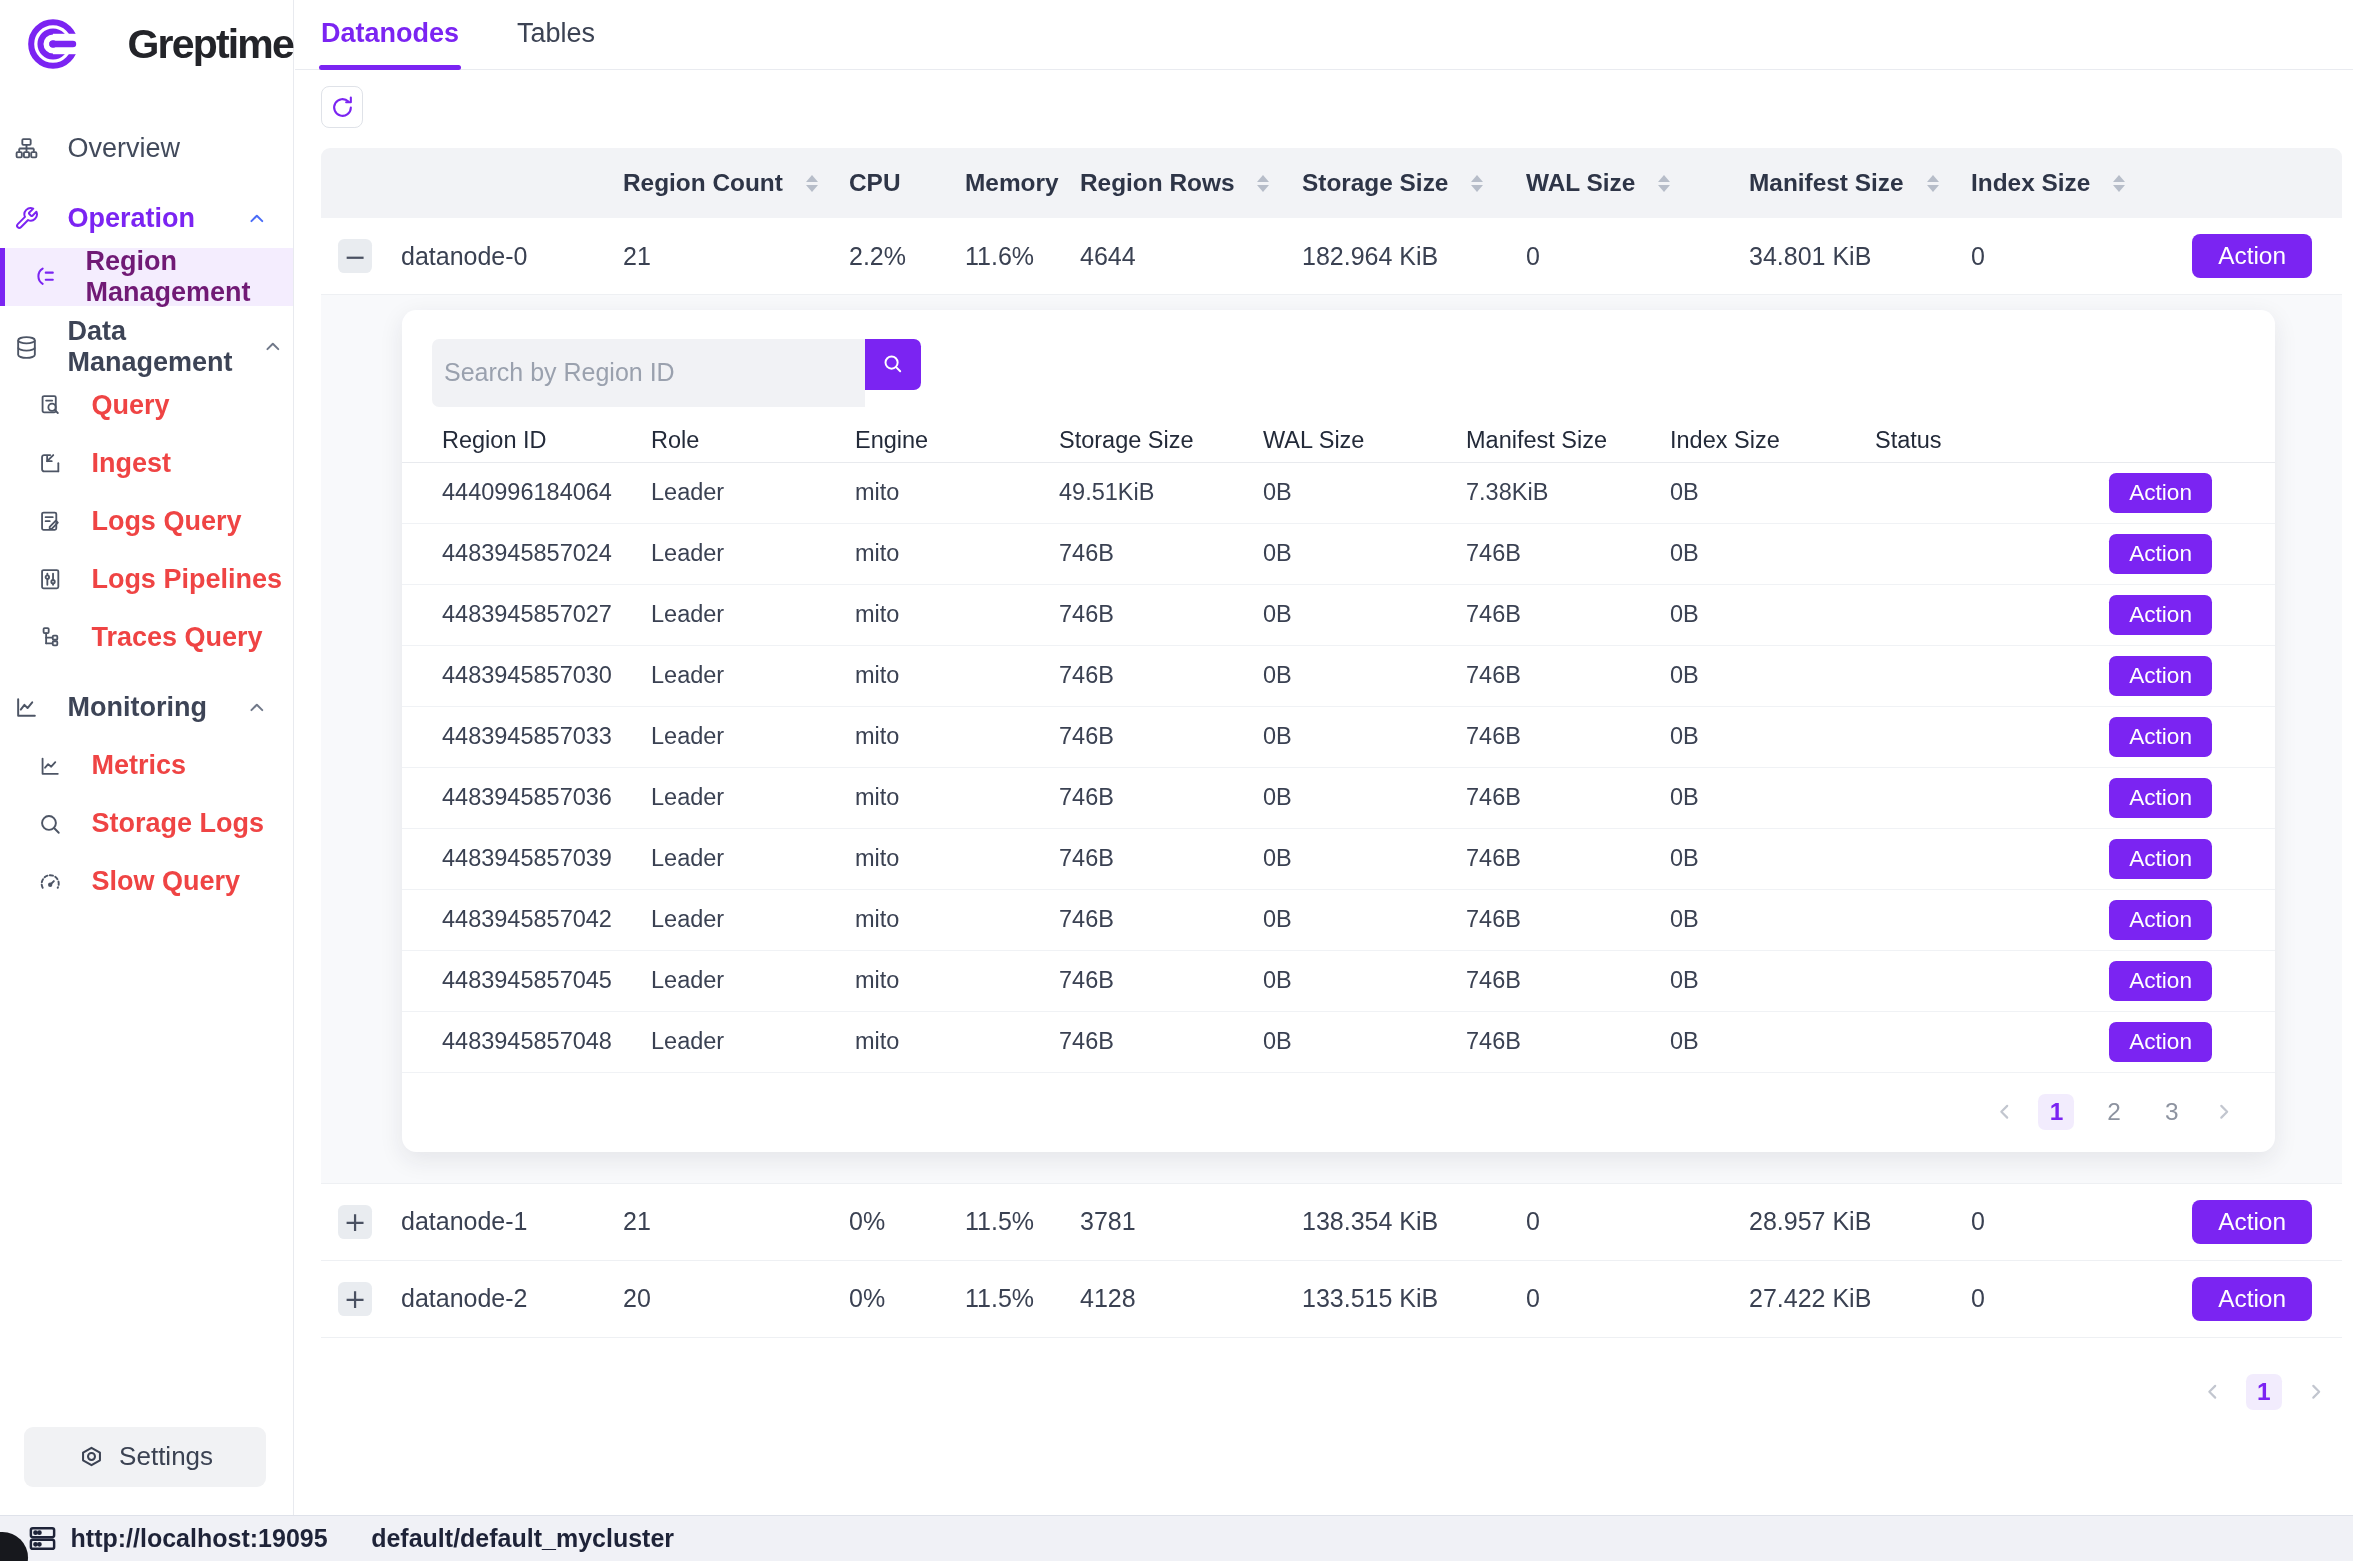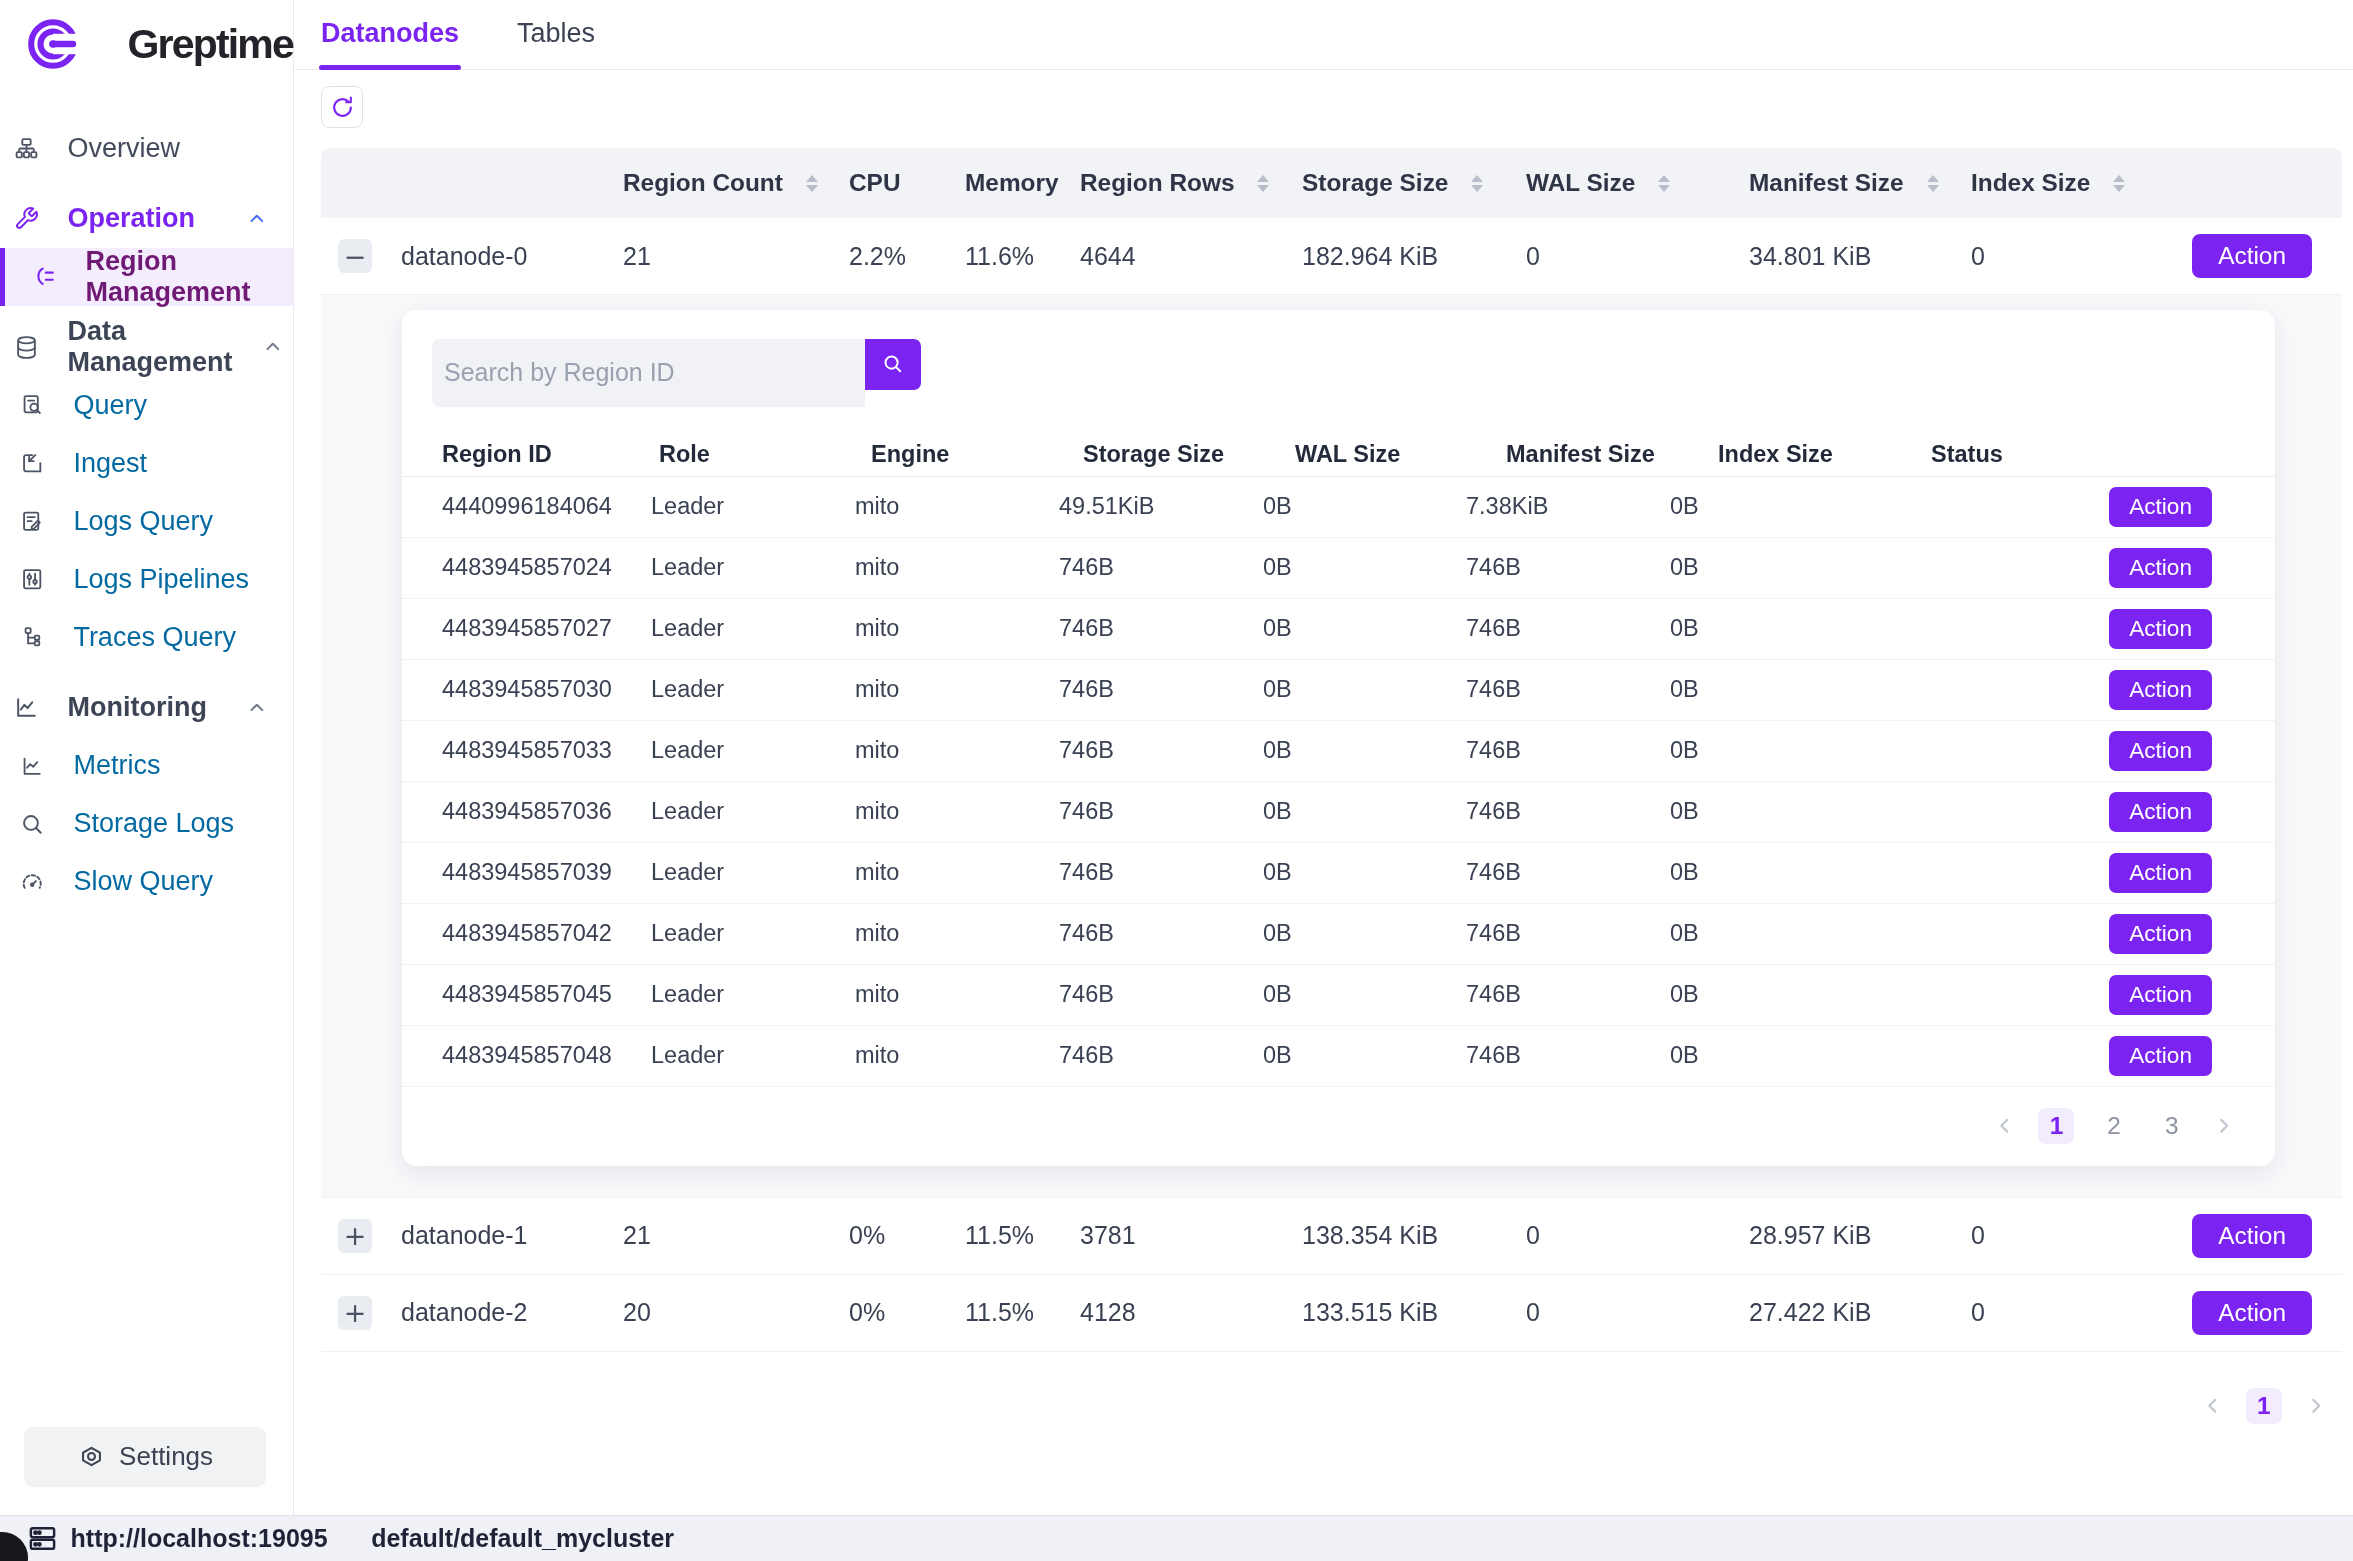--- a/index.html
+++ b/index.html
@@ -9,21 +9,21 @@
 
   
   .sidebar{position:absolute;left:0;top:0;width:294px;height:1519px;background:#fff;border-right:0.9px solid #e8eaef;box-sizing:border-box;}
   .logo{display:flex;align-items:center;gap:9px;padding:18px 0 0 27px;justify-content:space-between;}
   .logo-text{font-size:41px;font-weight:800;color:#232429;letter-spacing:-1.8px;}
   .nav{margin-top:49px;}
   .nav-item{height:58px;display:flex;align-items:center;gap:29px;padding-left:13.5px;font-size:27px;color:#424a5b;position:relative;box-sizing:border-box;cursor:pointer;}
   .nav-item .chev{margin-left:auto;margin-right:25px;}
   .group{font-weight:600;color:#3d4456;margin-top:12.6px;}
   .group.purple{color:#7b24f2;}
-  .child{padding-left:20px;font-weight:400;color:#0369a1;}
+  .child{padding-left:38px;font-weight:700;color:#ef4444;}
   .child.active{background:#f4edfe;border-left:5.4px solid #7b24f2;padding-left:27px;color:#701a75;font-weight:700;}
   .icn{flex:0 0 auto;}
   .settings-btn{position:absolute;left:24.4px;bottom:32.5px;width:242px;height:60px;background:#f1f2f4;border-radius:9px;
     display:flex;align-items:center;justify-content:center;gap:14.4px;font-size:26px;color:#3b4252;cursor:pointer;}
 
   
   .main{position:absolute;left:295px;top:0;width:2059px;height:1519px;background:#fff;}
   .tabbar{height:70px;border-bottom:0.9px solid #e9ebf0;display:flex;align-items:flex-end;padding-left:26px;gap:58px;box-sizing:border-box;}
   .tab{font-size:27px;padding-bottom:20px;position:relative;color:#3c4354;font-weight:500;cursor:pointer;}
   .tab.active{color:#7b24f2;font-weight:600;}
@@ -50,21 +50,21 @@
 
   
   .expand-zone{background:#f8f9fb;padding:14.4px 0 31px 0;border-bottom:0.9px solid #eef0f3;}
   .region-card{margin-left:81px;width:1873px;background:#fff;border-radius:14.4px;box-shadow:0 7.2px 25px rgba(30,35,60,.09);padding-top:29px;box-sizing:border-box;}
   .search-row{margin-left:30px;display:flex;}
   .search-input{width:433px;height:68px;background:#f1f2f5;border:none;outline:none;border-radius:7.2px 0 0 7.2px;padding:0 12px;font-size:25px;color:#3a4152;box-sizing:border-box;font-family:inherit;}
   .search-input::placeholder{color:#9aa1ae;}
   .search-btn{width:56px;height:51px;background:#7b24f2;border:none;border-radius:0 7.2px 7.2px 0;display:flex;align-items:center;justify-content:center;cursor:pointer;}
   .rg-pad{padding:0 63px 0 40px;}
   .rg-grid{display:grid;grid-template-columns:209px 204px 204px 204px 203px 204px 205px 144px auto;align-items:center;}
-  .rg-head{margin-top:27px;height:42px;font-weight:700;font-size:23.5px;color:#232a39;border-bottom:0.9px solid #e8eaee;gap:8px;}
+  .rg-head{margin-top:13px;height:42px;font-weight:400;font-size:23.5px;color:#232a39;border-bottom:0.9px solid #e8eaee;}
   .rg-row{height:60px;border-bottom:0.9px solid #f0f2f5;font-size:23.5px;color:#3a4152;}
   .rg-action{display:flex;justify-content:flex-end;}
   .pagination{display:flex;align-items:center;justify-content:flex-end;gap:21.7px;font-size:24.4px;color:#8d93a0;}
   .rg-pagination{height:79px;padding-right:40px;}
   .pg-num{min-width:36px;height:36px;display:flex;align-items:center;justify-content:center;border-radius:7.2px;color:#8d93a0;font-weight:500;cursor:pointer;}
   .pg-num.active{background:#f2ecfd;color:#7b24f2;font-weight:700;}
   .pg-arrow{display:flex;cursor:pointer;}
   .outer-pagination{margin-top:36px;padding-right:14.4px;}
 
   

